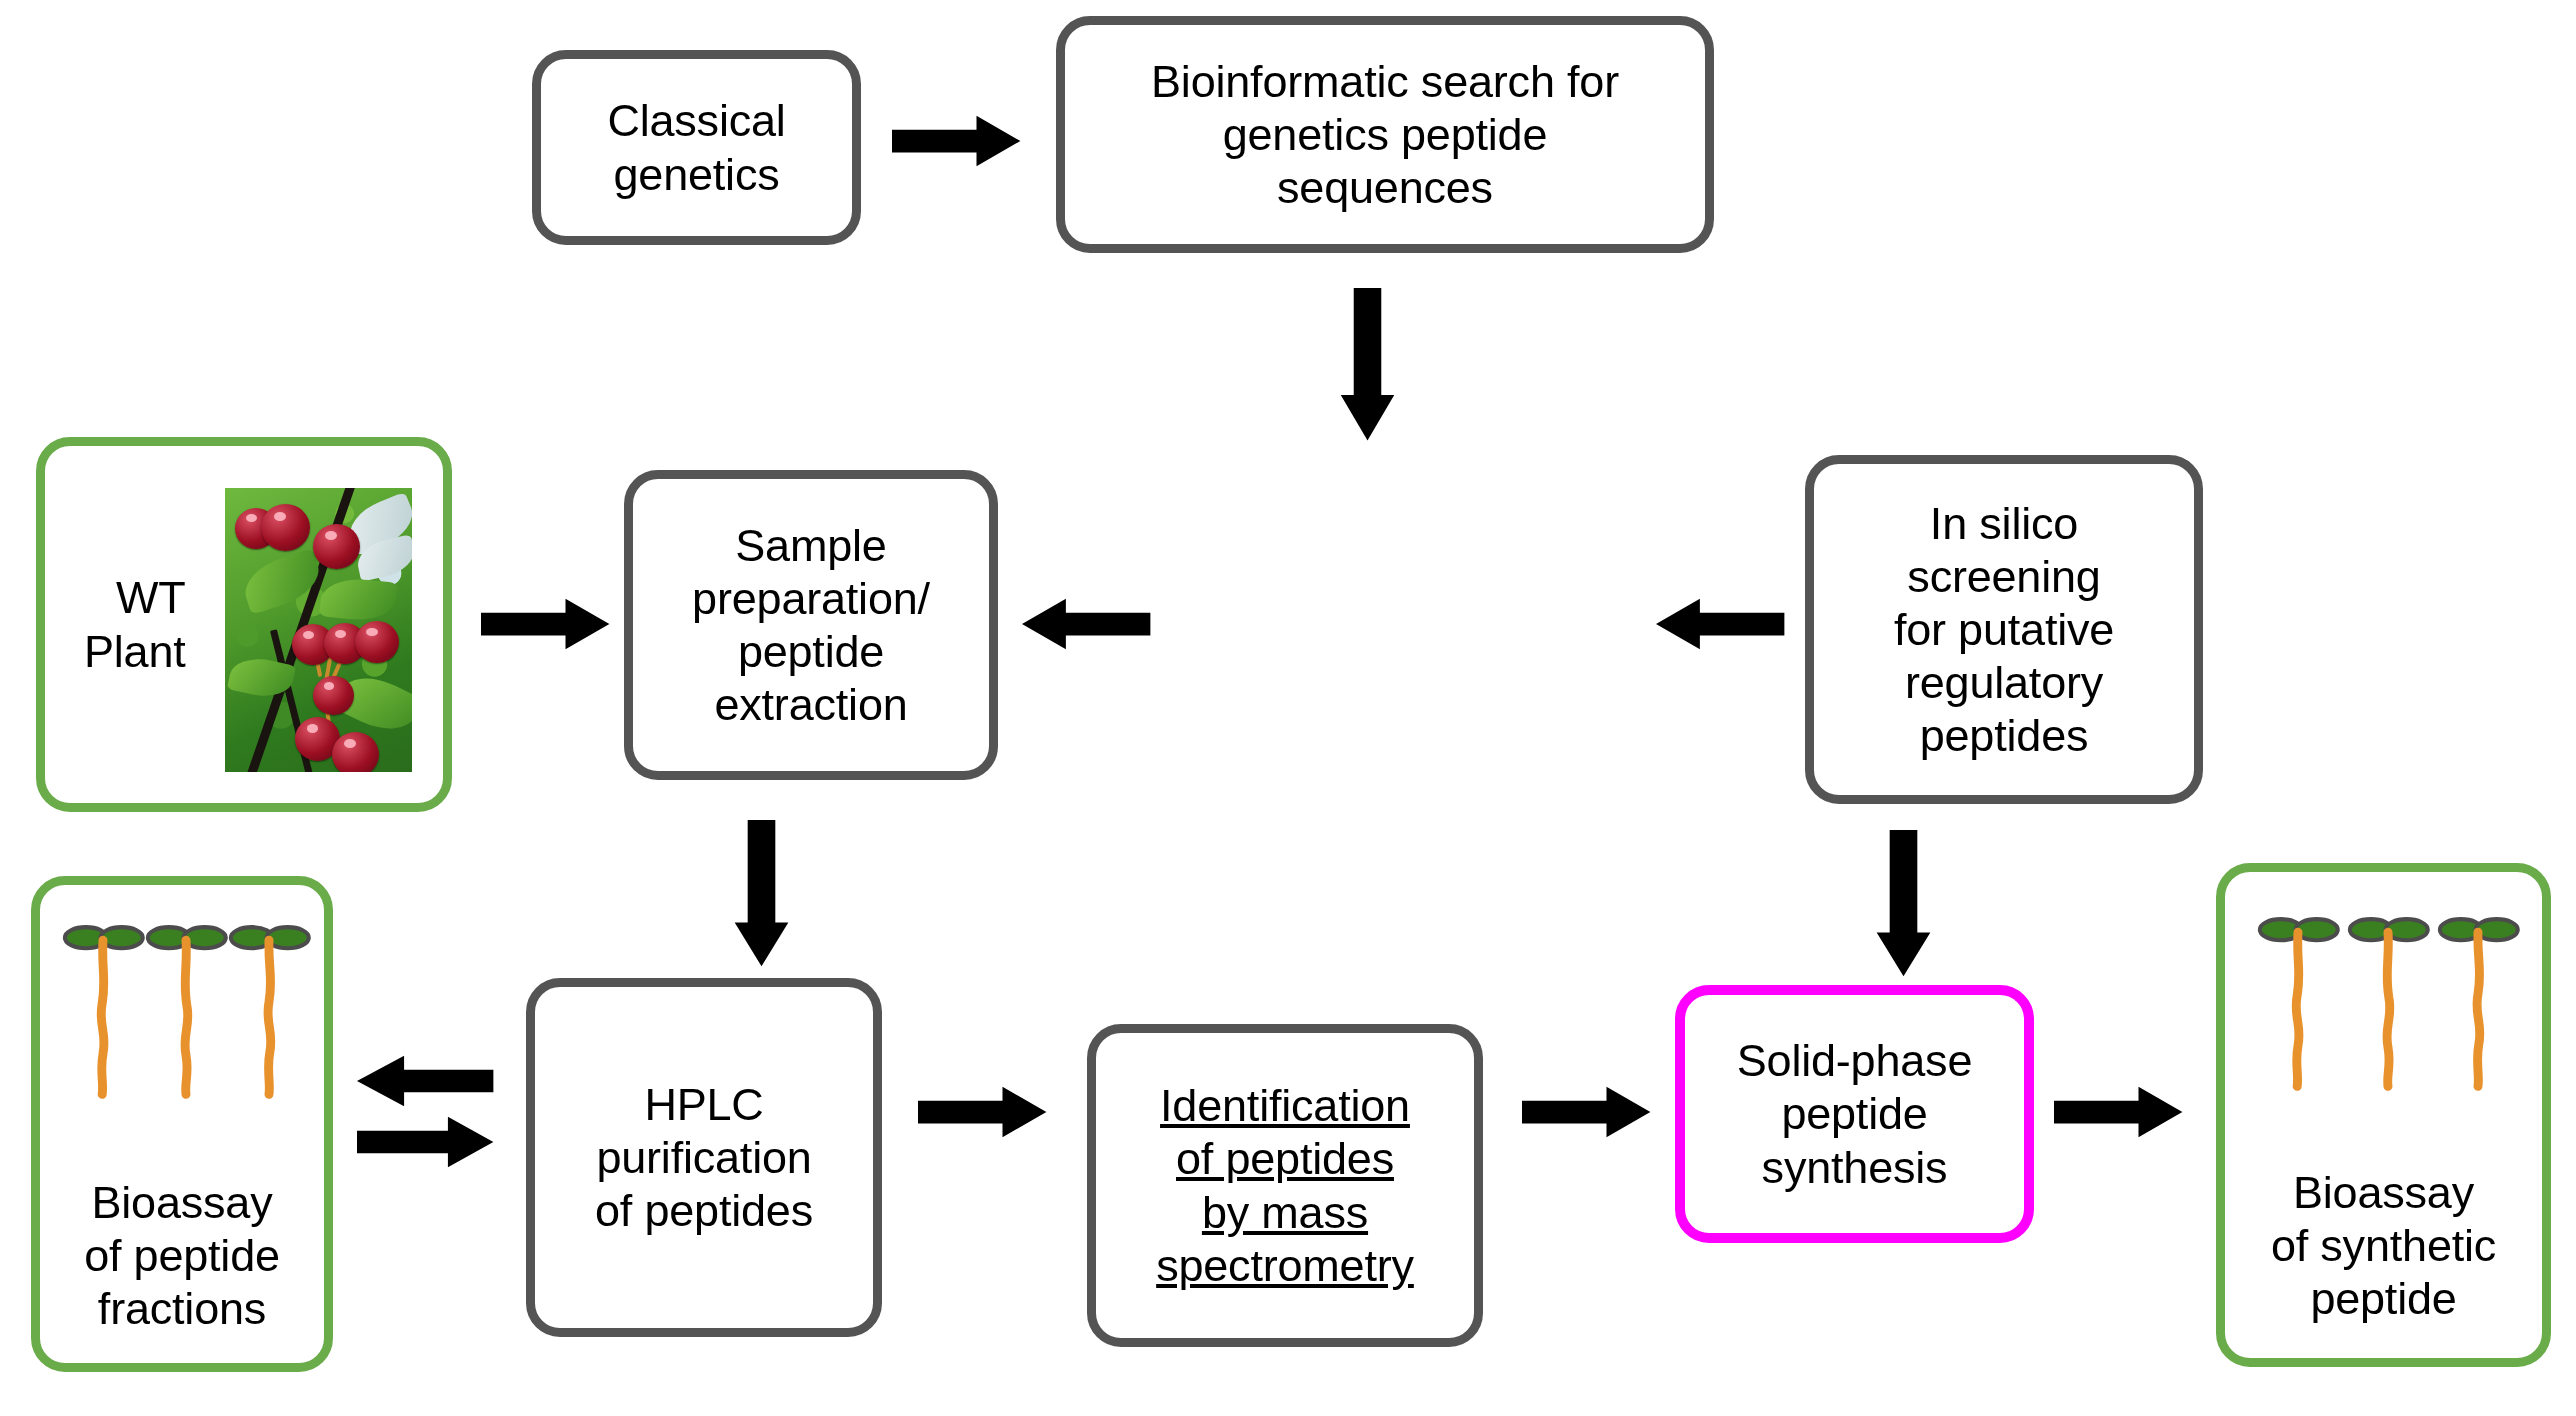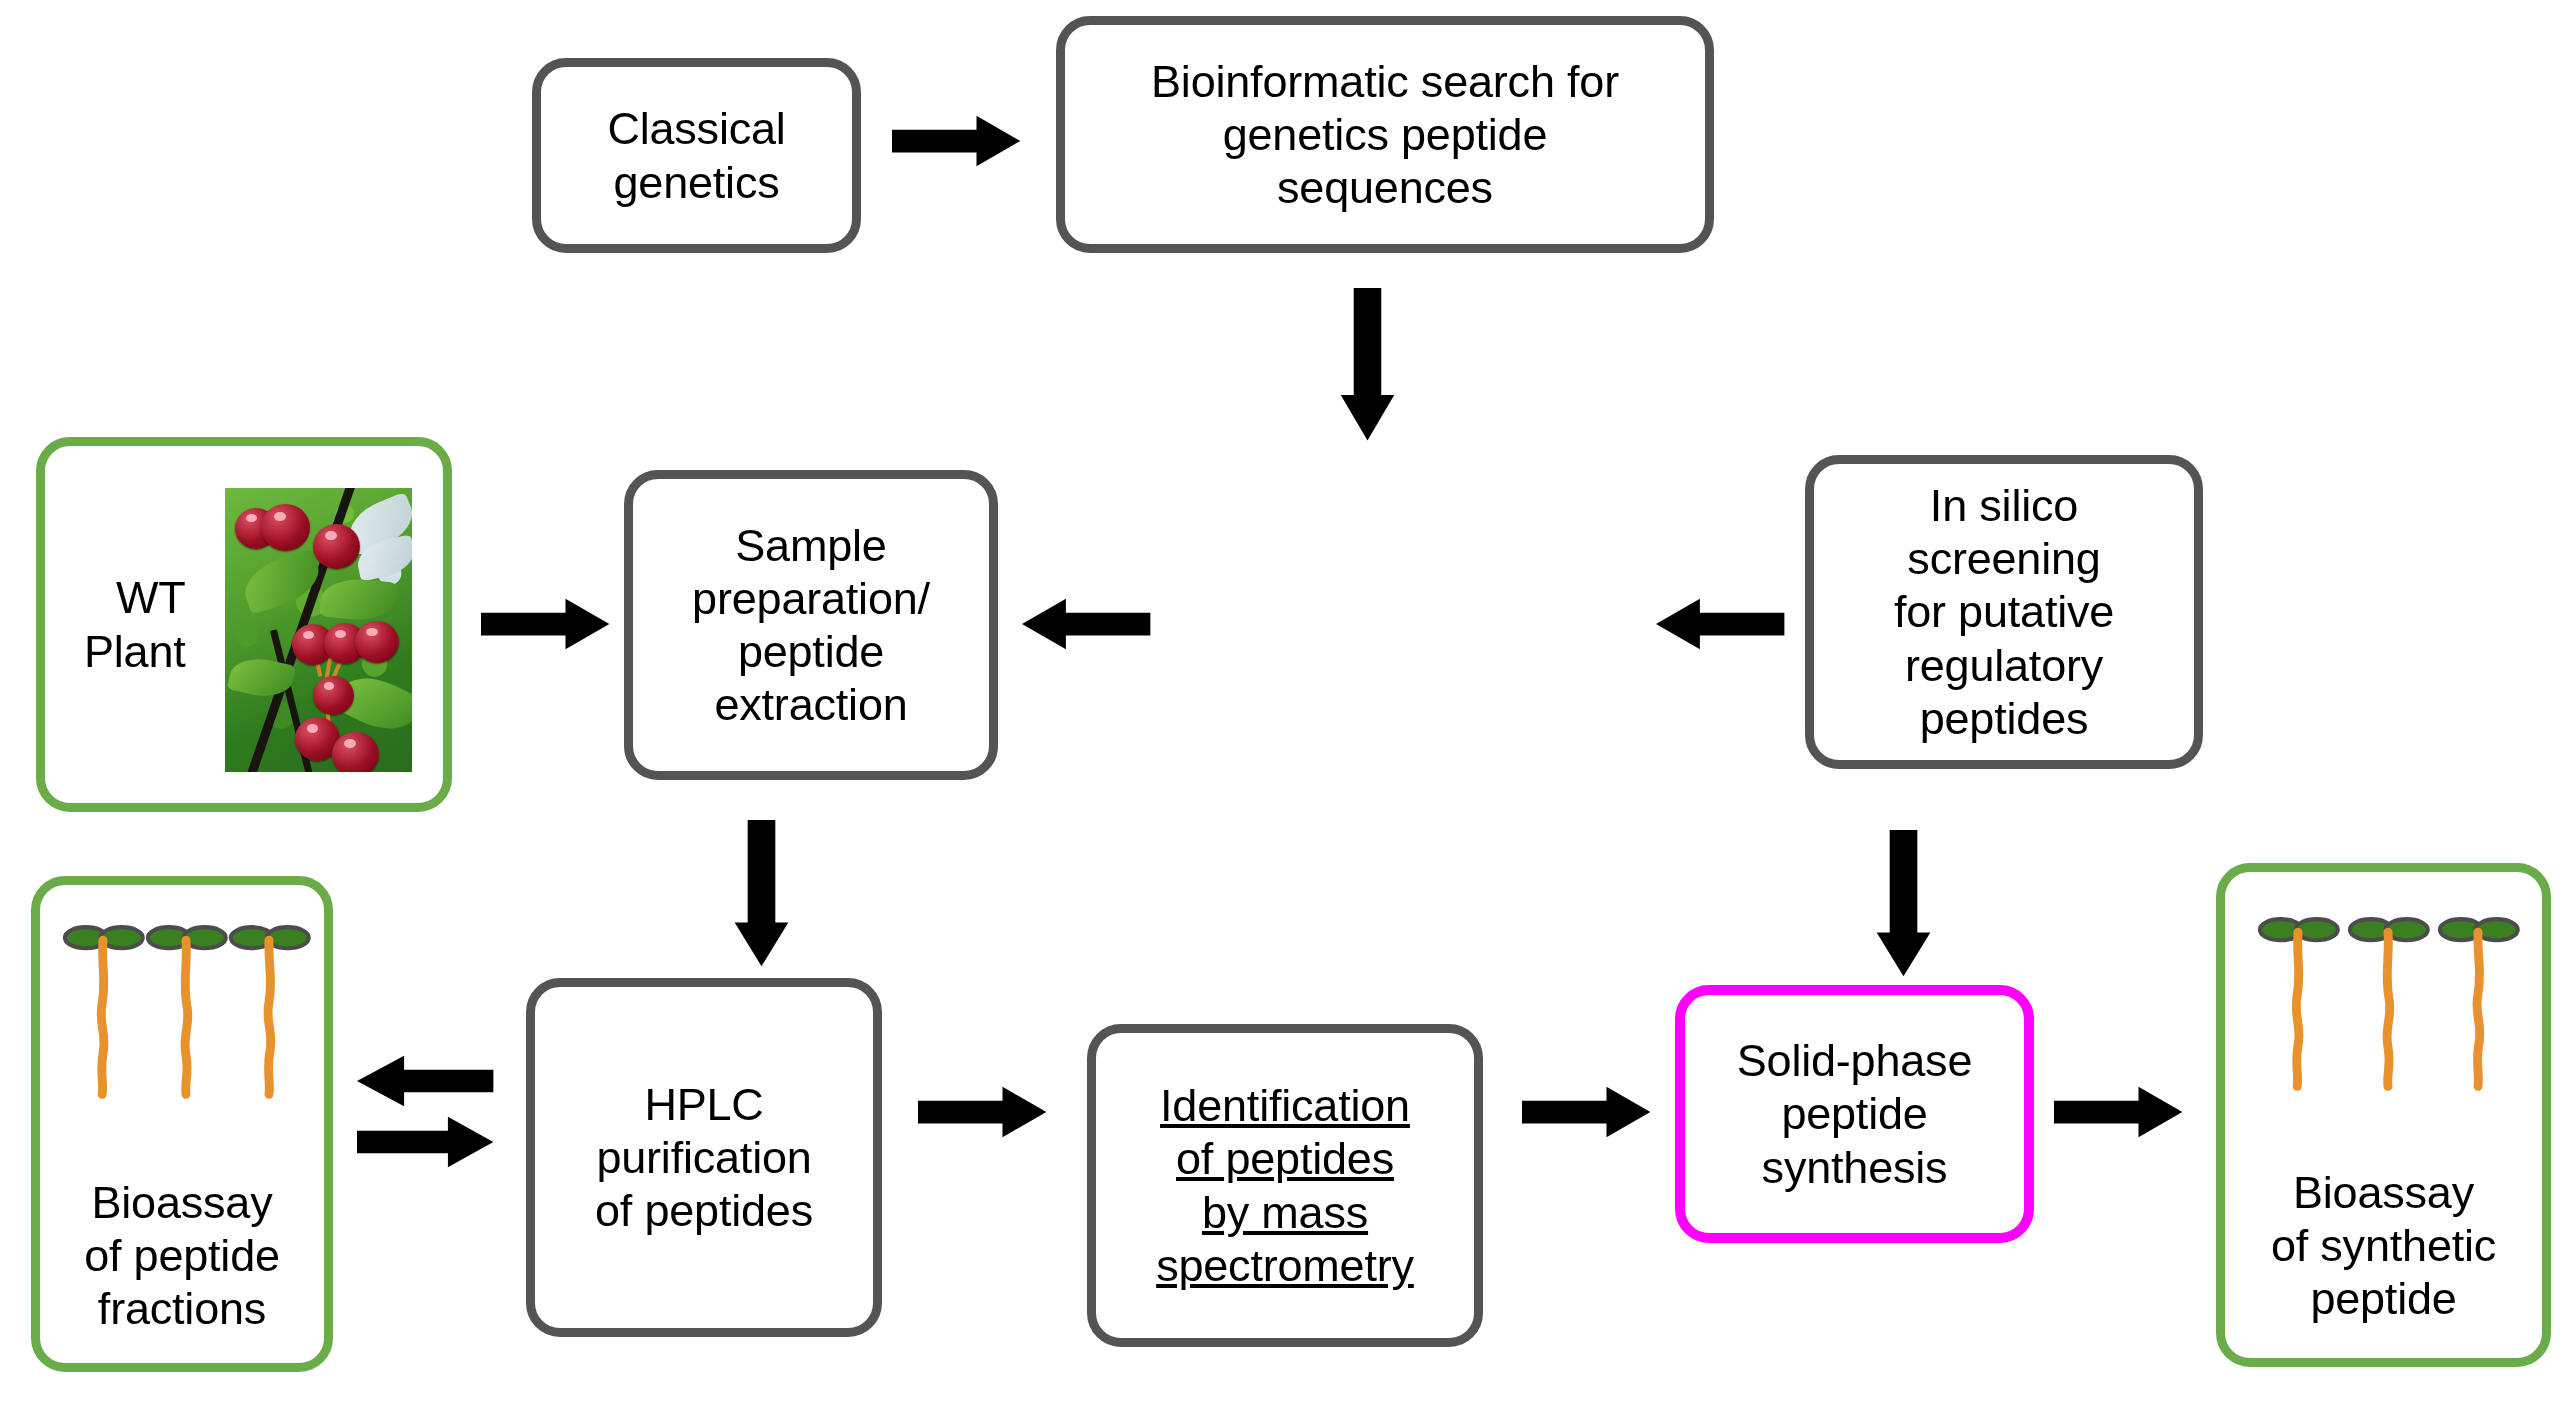--- a/index.html
+++ b/index.html
@@ -105,21 +105,21 @@
     align-items:flex-start;
   }
   .seedling{ position:relative; }
   .seedling svg{ display:block; overflow:visible; }
 </style>
 </head>
 <body>
 
 <div id="canvas">
 
-  <div class="node" style="left:532px; top:58px; width:329px; height:195px;">
+  <div class="node" style="left:532px; top:50px; width:329px; height:195px;">
     <span class="label">Classical
 genetics</span>
   </div>
 
   <div class="arrow" style="left:892px; top:114px; width:130px; height:54px;">
     <svg width="130" height="54" viewBox="0 0 160 66">
       <path d="M0,19 L104,19 L104,2 L158,33 L104,64 L104,47 L0,47 Z" fill="#000000"></path>
     </svg>
   </div>
 
@@ -183,21 +183,21 @@
     </svg>
   </div>
 
 
   <div class="arrow" style="left:1656px; top:597px; width:130px; height:54px;">
     <svg width="130" height="54" viewBox="0 0 160 66">
       <path d="M158,19 L54,19 L54,2 L0,33 L54,64 L54,47 L158,47 Z" fill="#000000"></path>
     </svg>
   </div>
 
-  <div class="node" style="left:1805px; top:455px; width:398px; height:314px;">
+  <div class="node" style="left:1805px; top:455px; width:398px; height:349px;">
     <span class="label">In silico
 screening
 for putative
 regulatory
 peptides</span>
   </div>
 
   <div class="arrow" style="left:733px; top:820px; width:57px; height:148px;">
     <svg width="57" height="148" viewBox="0 0 70 182">
       <path d="M18,0 L52,0 L52,126 L68,126 L35,180 L2,126 L18,126 Z" fill="#000000"></path>

